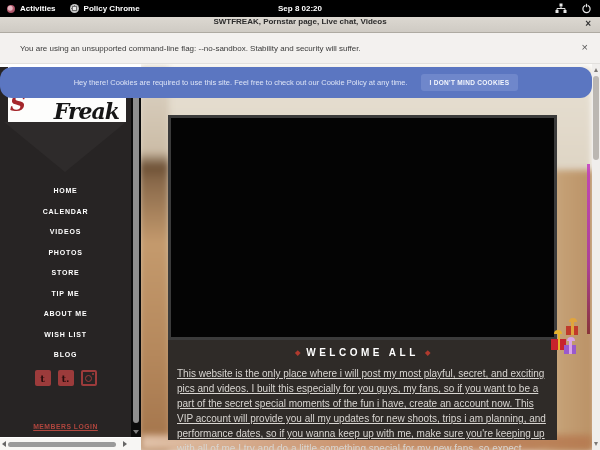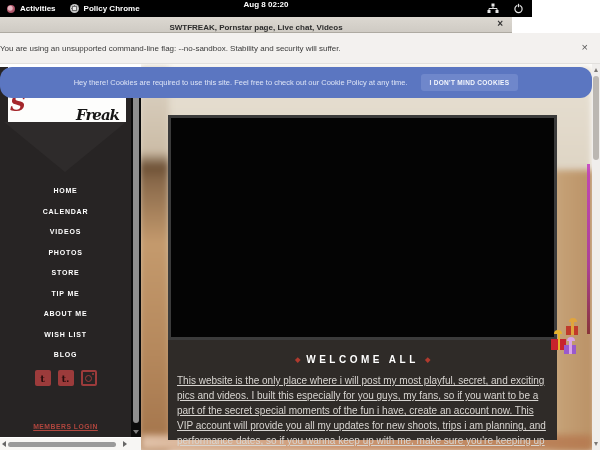--- a/index.html
+++ b/index.html
@@ -1,41 +1,41 @@
 <!DOCTYPE html>
 <html><head>
 <meta charset="utf-8">
 <style>
   * { margin:0; padding:0; box-sizing:border-box; }
   html,body { width:600px; height:450px; }
   body { font-family:"Liberation Sans", sans-serif; }
   .screen { position:relative; width:600px; height:450px; overflow:hidden; background:#fff; }
 
   
-  .topbar { position:absolute; left:0; top:0; width:532px; height:17px; background:#000;
-            display:flex; color:#fff; font-size:8px; font-weight:bold; }
+  .topbar { position:absolute; left:0; top:0; width:600px; height:17px; background:#000;
+            display:flex; align-items:center; color:#fff; font-size:8px; font-weight:bold; }
   .tb-left { display:flex; align-items:center; gap:14px; padding-left:7px; }
   .tb-item { display:flex; align-items:center; gap:5px; cursor:default; }
   .act-dot { width:8px; height:8px; border-radius:50%;
              background:radial-gradient(circle at 40% 40%, #e3b6c0 0 2px, #b95f72 3px, #8f3c50 100%); }
   .chrome-ic { width:9px; height:9px; border-radius:50%;
                background:radial-gradient(circle, #e8e8e8 0 1.5px, #6f6f6f 1.5px 3px, #c4c4c4 3px); }
   .tb-clock { position:absolute; left:0; right:0; text-align:center; }
   .tb-right { position:absolute; right:8px; top:0; height:17px; display:flex; align-items:center; gap:14px; }
 
   
-  .titlebar { position:absolute; left:0; top:17px; width:512px; height:16px;
+  .titlebar { position:absolute; left:0; top:17px; width:600px; height:16px;
               background:linear-gradient(#dcd8d1,#cfcbc4); border-bottom:1px solid #aeaaa2;
-              display:flex; align-items:flex-end; justify-content:center;
+              display:flex; align-items:flex-start; justify-content:center;
               font-size:8px; font-weight:bold; color:#2c2c2c; }
   .wt-close { position:absolute; right:9px; top:1px; font-size:10px; color:#333; cursor:default; }
 
   
   .infobar { position:absolute; left:0; top:33px; width:600px; height:31px; background:#f3f1ef;
-             display:flex; align-items:center; font-size:8px; color:#3a3a3a; padding-left:0;
+             display:flex; align-items:center; font-size:8px; color:#3a3a3a; padding-left:20px;
              border-bottom:1px solid #e2e0dd; }
   .ib-close { position:absolute; right:12px; top:8px; font-size:11px; color:#5a5a5a; }
 
   
   .page { position:absolute; left:0; top:64px; width:600px; height:386px; background:#fff; }
 
   
   .cookiebar { position:absolute; left:0; top:3px; width:592px; height:31px; background:#5b76c1;
                z-index:10; display:flex; align-items:center; justify-content:center; gap:13px;border-radius:12px; }
   .cb-msg { font-size:7.5px; color:#dde4f6; }
@@ -43,21 +43,21 @@
             font-size:6.5px; font-weight:bold; padding:5px 9px; letter-spacing:.3px;
             font-family:"Liberation Sans", sans-serif; cursor:pointer; }
 
   
   .sidebar { position:absolute; left:0; top:3px; width:131px; height:370px; background:#272424; overflow:hidden; }
   .chevron { position:absolute; left:4px; top:55px; width:0; height:0;
              border-left:61px solid transparent; border-right:61px solid transparent;
              border-top:50px solid #2e2b2b; }
   .logo { position:absolute; left:8px; top:0; width:118px; height:55px; background:#fdfdfc; overflow:hidden; }
   .logo-script { position:absolute; right:7px; bottom:-2px; font-family:"DejaVu Serif", serif;
-                 font-style:italic; font-weight:bold; font-size:15px; color:#161616; letter-spacing:-1px; }
+                 font-style:italic; font-weight:bold; font-size:22px; color:#161616; letter-spacing:-1px; }
   .logo-flourish { position:absolute; left:2px; bottom:6px; font-family:"DejaVu Serif", serif;
                    font-style:italic; font-weight:bold; font-size:22px; color:#a4262b; }
   .join { position:absolute; left:16px; top:85px; width:103px; height:25px; background:#cb4238;
           border:none; border-radius:4px; color:#fff; font-size:7.5px; font-weight:bold;
           letter-spacing:.4px; font-family:"Liberation Sans", sans-serif; cursor:pointer; }
   .nav { position:absolute; left:0; top:114px; width:131px; }
   .nav-item { display:block; height:20.5px; line-height:20.5px; text-align:center; color:#fff;
               font-size:7px; font-weight:bold; letter-spacing:.8px; text-decoration:none; }
   .social { position:absolute; left:0; top:303px; width:131px; display:flex; justify-content:center; gap:7px; }
   .soc { width:16px; height:16px; border-radius:2px; background:#9c3b3b; color:#2a0d0d;
@@ -91,21 +91,21 @@
   .ph-leftcol { left:-2px; top:3px; width:30px; height:383px;
                 background:linear-gradient(180deg,#dcd3c5 0%,#ccbda7 22%,#6e5136 26%,#8a6a4b 30%,#c49a6d 46%,#b5885c 75%,#a3744b 100%); }
   .ph-couch { left:399px; top:106px; width:54px; height:280px;
               background:linear-gradient(90deg,#dcc7a5 0%,#c5a176 35%,#ba9166 100%); }
   .ph-bottom { left:0; top:371px; width:451px; height:15px;
                background:linear-gradient(90deg,#e0c1a8 0%,#cb9672 45%,#b67c52 100%); }
 
   .video { position:absolute; left:27px; top:51px; width:389px; height:225px;
            background:#040404; border:3px solid #3b3b3b; }
   .panel { position:absolute; left:27px; top:276px; width:389px; height:100px; background:#2f2b28; }
-  .w-title { margin-top:14px; text-align:center; color:#fff; font-size:10px; font-weight:bold; letter-spacing:3.5px; }
+  .w-title { margin-top:7px; text-align:center; color:#fff; font-size:10px; font-weight:bold; letter-spacing:3.5px; }
   .dia { display:inline-block; width:3.5px; height:3.5px; background:#b03a2e;
          transform:rotate(45deg); margin:0 7px 1px 7px; vertical-align:middle; }
   .w-body { margin:8px 9px 0 9px; color:#d8d5d1; font-size:10px; line-height:1.5;text-decoration:underline; }
 
   .gifts { position:absolute; left:408px; top:256px; width:38px; height:46px; }
   .gift { position:absolute; }
   .gift .box { position:absolute; left:0; bottom:0; width:100%; height:70%; }
   .gift .rib { position:absolute; left:45%; top:0; width:2.5px; height:100%; }
   .gift .bow { position:absolute; left:22%; top:-4px; width:8px; height:4px; border-radius:4px 4px 0 0; }
   .g-red { left:2px; top:14px; width:15px; height:16px; }
@@ -137,21 +137,21 @@
     <div class="tb-left">
       <div class="tb-item">
         <span class="act-dot"></span>
         <span>Activities</span>
       </div>
       <div class="tb-item">
         <span class="chrome-ic"></span>
         <span>Policy Chrome</span>
       </div>
     </div>
-    <div class="tb-clock">Aug 8 02:20</div>
+    <div class="tb-clock">Sep 8 02:20</div>
     <div class="tb-right">
       <span>
         <svg class="mini" width="12" height="11" viewBox="0 0 12 11">
           <rect x="4.5" y="0.5" width="3" height="3" fill="#e6e6e6"></rect>
           <rect x="0.5" y="7" width="3" height="3" fill="#e6e6e6"></rect>
           <rect x="8.5" y="7" width="3" height="3" fill="#e6e6e6"></rect>
           <path d="M6 3.5 L6 5.5 M2 7 L2 5.5 L10 5.5 L10 7" stroke="#e6e6e6" stroke-width="1" fill="none"></path>
         </svg>
       </span>
       <span>

